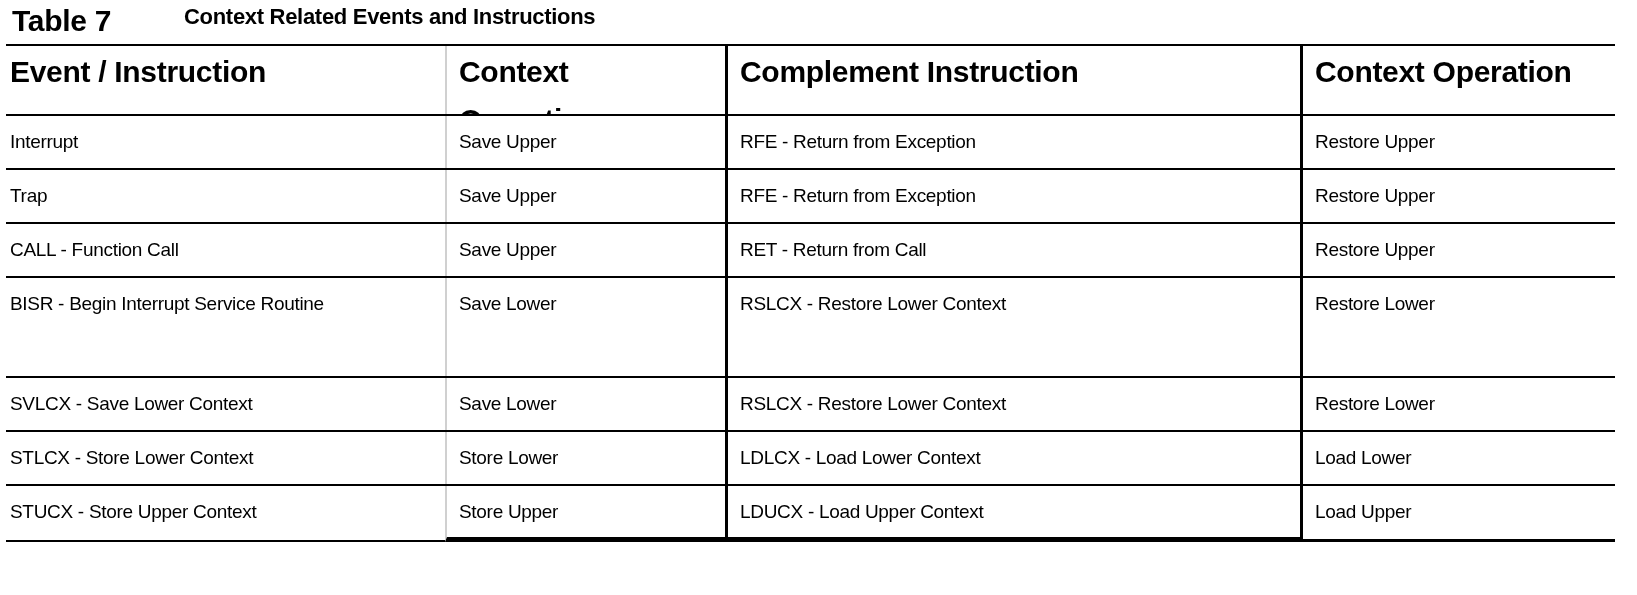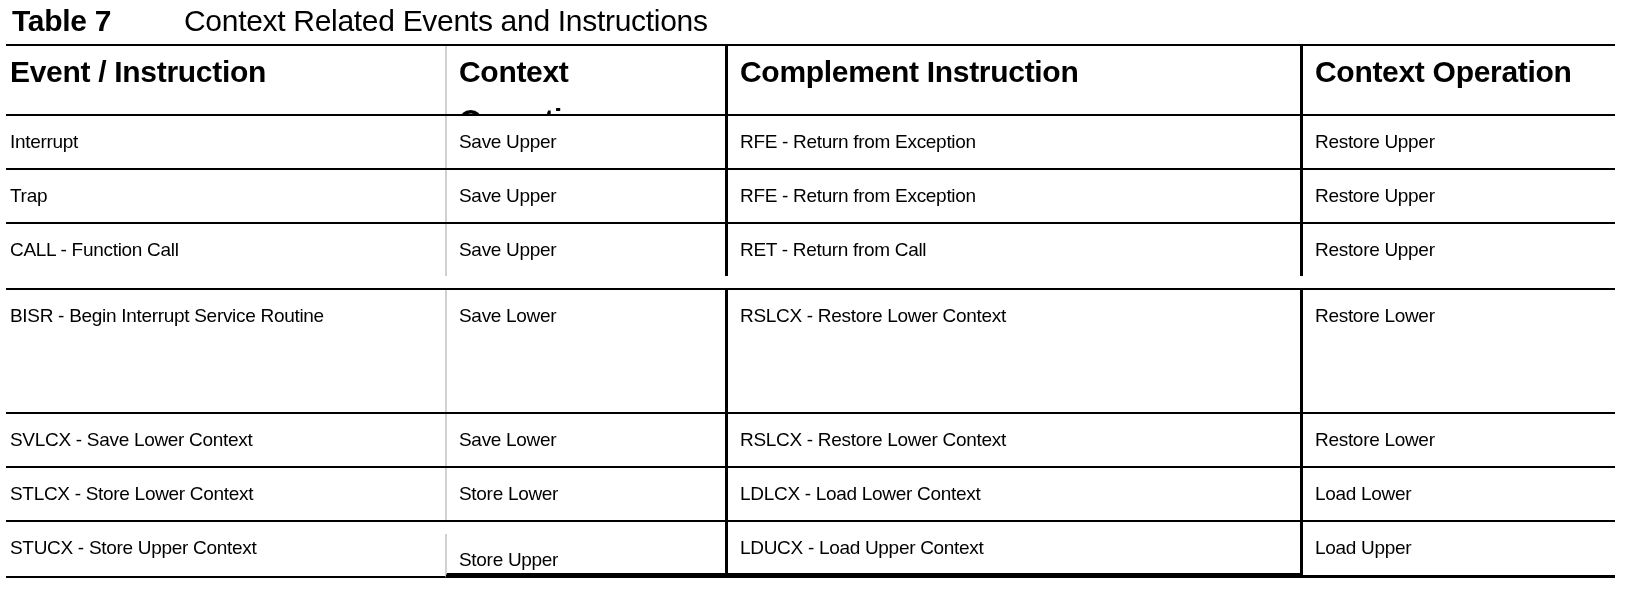--- a/index.html
+++ b/index.html
@@ -26,22 +26,22 @@
     box-sizing: border-box;
   }
   .caption .cap-label {
     font-size: 30px;
     font-weight: bold;
     letter-spacing: -0.3px;
     width: 172px;
     flex: 0 0 172px;
   }
   .caption .cap-text {
-    font-size: 30px;
-    font-weight: normal;
+    font-size: 22px;
+    font-weight: bold;
     letter-spacing: -0.3px;
   }
   
   .ctx-table {
     margin-left: 6px;
     width: 1609px;
   }
   .t-row {
     display: flex;
     align-items: stretch;
@@ -59,25 +59,25 @@
   .t-cell.c1 { width: 439px; flex: 0 0 439px; padding-left: 4px; }
   .t-cell.c2 { width: 280px; flex: 0 0 280px; border-left: 2px solid #d0d0d0; }
   .t-cell.c3 { width: 575px; flex: 0 0 575px; border-left: 3px solid #000000; }
   .t-cell.c4 { width: 315px; flex: 0 0 315px; border-left: 3px solid #000000; }
   .t-row.header .t-cell {
     font-weight: bold;
     font-size: 30px;
   }
   .t-row.header   { height: 70px; }
   .t-row.r-normal { height: 54px; }
-  .t-row.r-tall   { height: 124px; margin-top: 12px; }
+  .t-row.r-tall   { height: 100px; }
   .t-row.r-last   { height: 58px; }
   
   .t-row.r-last .t-cell.c1 { border-bottom: 2px solid #000000; }
-  .t-row.r-last .t-cell.c2 { border-bottom: 5px solid #000000; margin-top: 12px; }
+  .t-row.r-last .t-cell.c2 { border-bottom: 5px solid #000000; }
   .t-row.r-last .t-cell.c3 { border-bottom: 5px solid #000000; }
   .t-row.r-last .t-cell.c4 { border-bottom: 3px solid #000000; }
 </style>
 </head>
 <body>
 
 <div class="page">
 
   <div class="caption">
     <span class="cap-label">Table 7</span>

